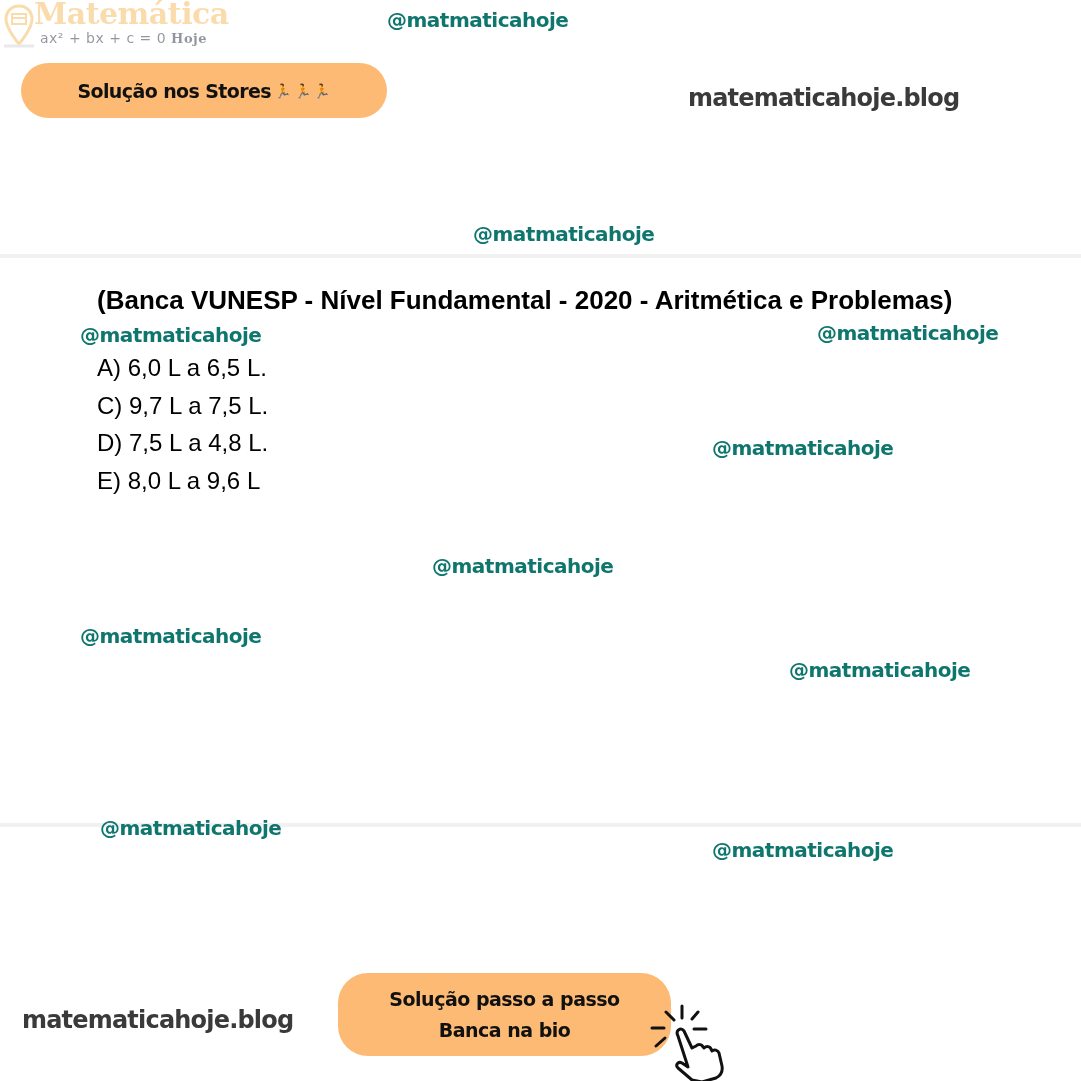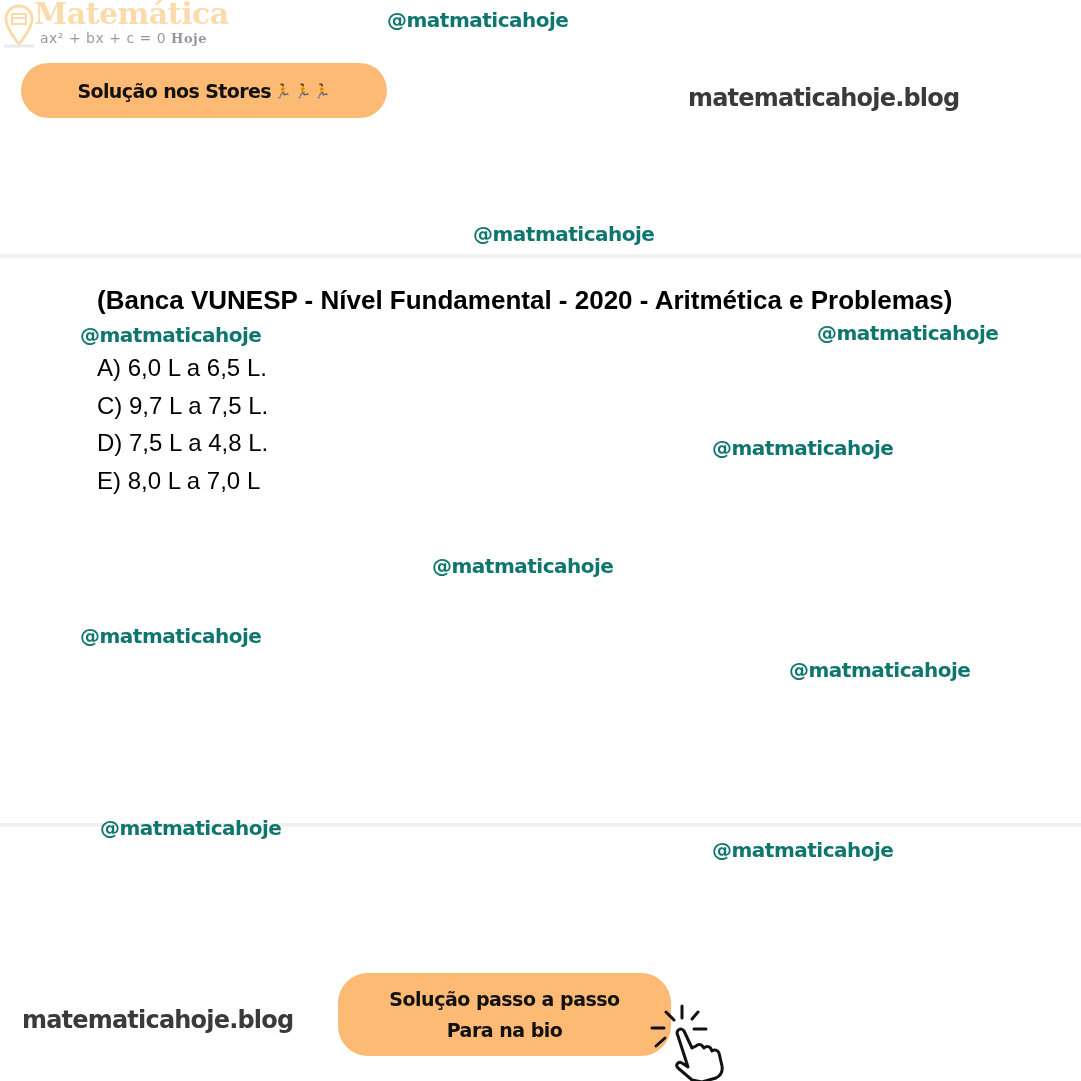--- a/index.html
+++ b/index.html
@@ -189,29 +189,29 @@
 </div>
 
 <div class="blog-top">matematicahoje.blog</div>
 
 <div class="question">
   <p class="q-header">(Banca VUNESP - Nível Fundamental - 2020 - Aritmética e Problemas)</p>
   <ul class="q-options">
     <li><span>A)</span> <span>6,0 L a 6,5 L.</span></li>
     <li><span>C)</span> <span>9,7 L a 7,5 L.</span></li>
     <li><span>D)</span> <span>7,5 L a 4,8 L.</span></li>
-    <li><span>E)</span> <span>8,0 L a 7,0 L</span></li>
+    <li><span>E)</span> <span>8,0 L a 9,6 L</span></li>
   </ul>
 </div>
 
 <div class="blog-bottom">matematicahoje.blog</div>
 
 <div class="pill pill-bottom">
   <span>Solução passo a passo</span>
-  <span>Para na bio</span>
+  <span>Banca na bio</span>
 </div>
 
 <svg class="hand-icon" width="90" height="84" viewBox="0 0 90 84">
 
   <g stroke="#111" stroke-width="3" stroke-linecap="round">
     <line x1="42" y1="8" x2="42" y2="20"></line>
     <line x1="26" y1="14" x2="34" y2="22"></line>
     <line x1="58" y1="14" x2="52" y2="21"></line>
     <line x1="12" y1="30" x2="24" y2="30"></line>
     <line x1="54" y1="31" x2="66" y2="31"></line>

